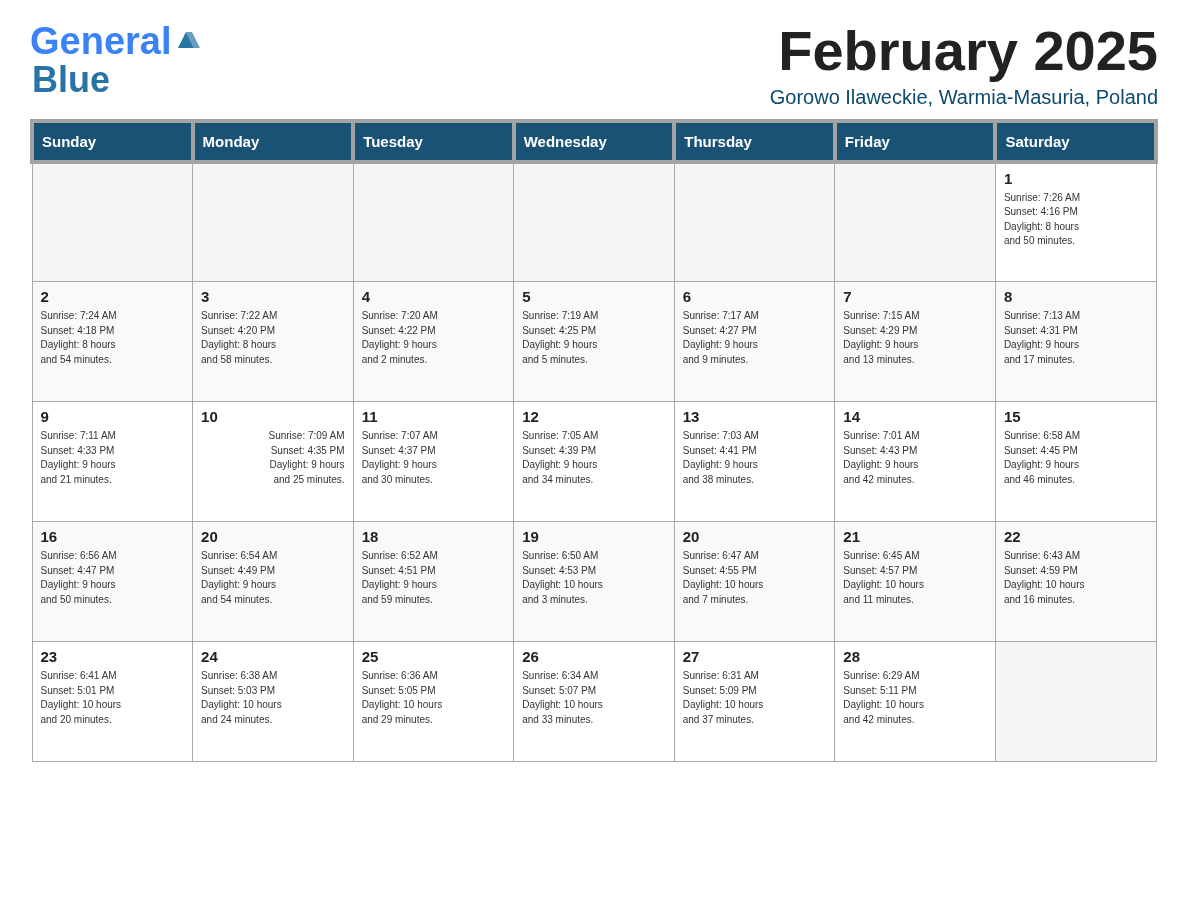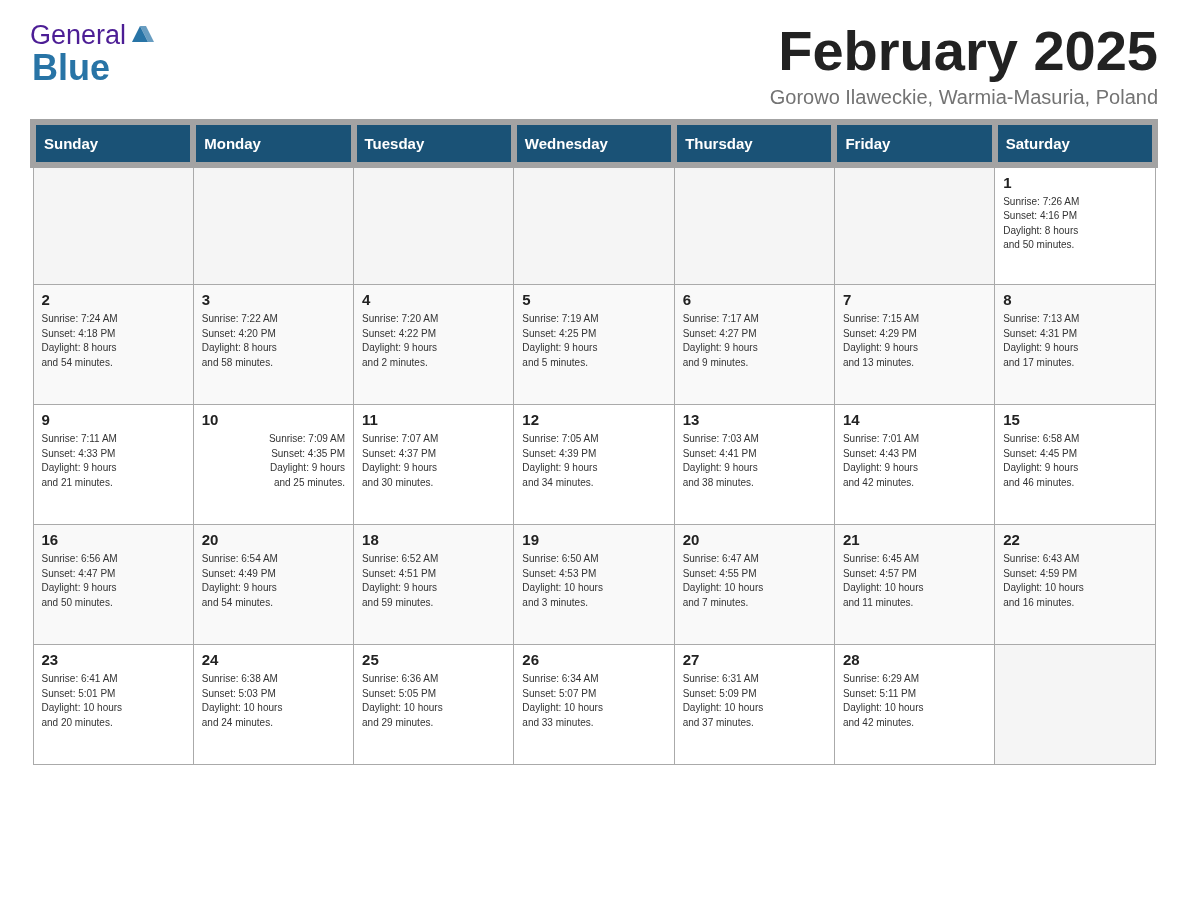--- a/index.html
+++ b/index.html
@@ -25,36 +25,36 @@
       text-align: right;
     }
     .month-title {
       font-size: 56px;
       font-weight: bold;
       color: #222;
       line-height: 1.1;
     }
     .location {
       font-size: 20px;
-      color: #737373;
+      color: #0c4a6e;
       margin-top: 4px;
     }
     .calendar {
       width: 100%;
       border-collapse: collapse;
       margin-top: 10px;
     }
     .calendar th {
       background-color: #1a5276;
       color: #ffffff;
       font-size: 15px;
       font-weight: bold;
       padding: 10px 8px;
       text-align: left;
-      border: 6px solid #a3a3a3;
+      border: 4px solid #a3a3a3;
     }
     .calendar td {
       vertical-align: top;
       border: 1px solid #aaa;
       padding: 6px 8px;
       width: 14.28%;
       min-height: 120px;
       height: 120px;
       font-size: 13px;
       color: #333;
@@ -77,23 +77,23 @@
     .empty-cell {
       background: #f5f5f5 !important;
     }
     
     .logo-wrapper {
       display: flex;
       align-items: center;
       gap: 0px;
     }
     .logo-general {
-      font-size: 27px;
-      font-weight: normal;
-      color: #4c1d95;
+      font-size: 38px;
+      font-weight: bold;
+      color: #3b82f6;
     }
     .logo-blue-part {
       font-size: 36px;
       font-weight: bold;
       color: #2874a6;
     }
   </style>
 </head>
 <body>
 

